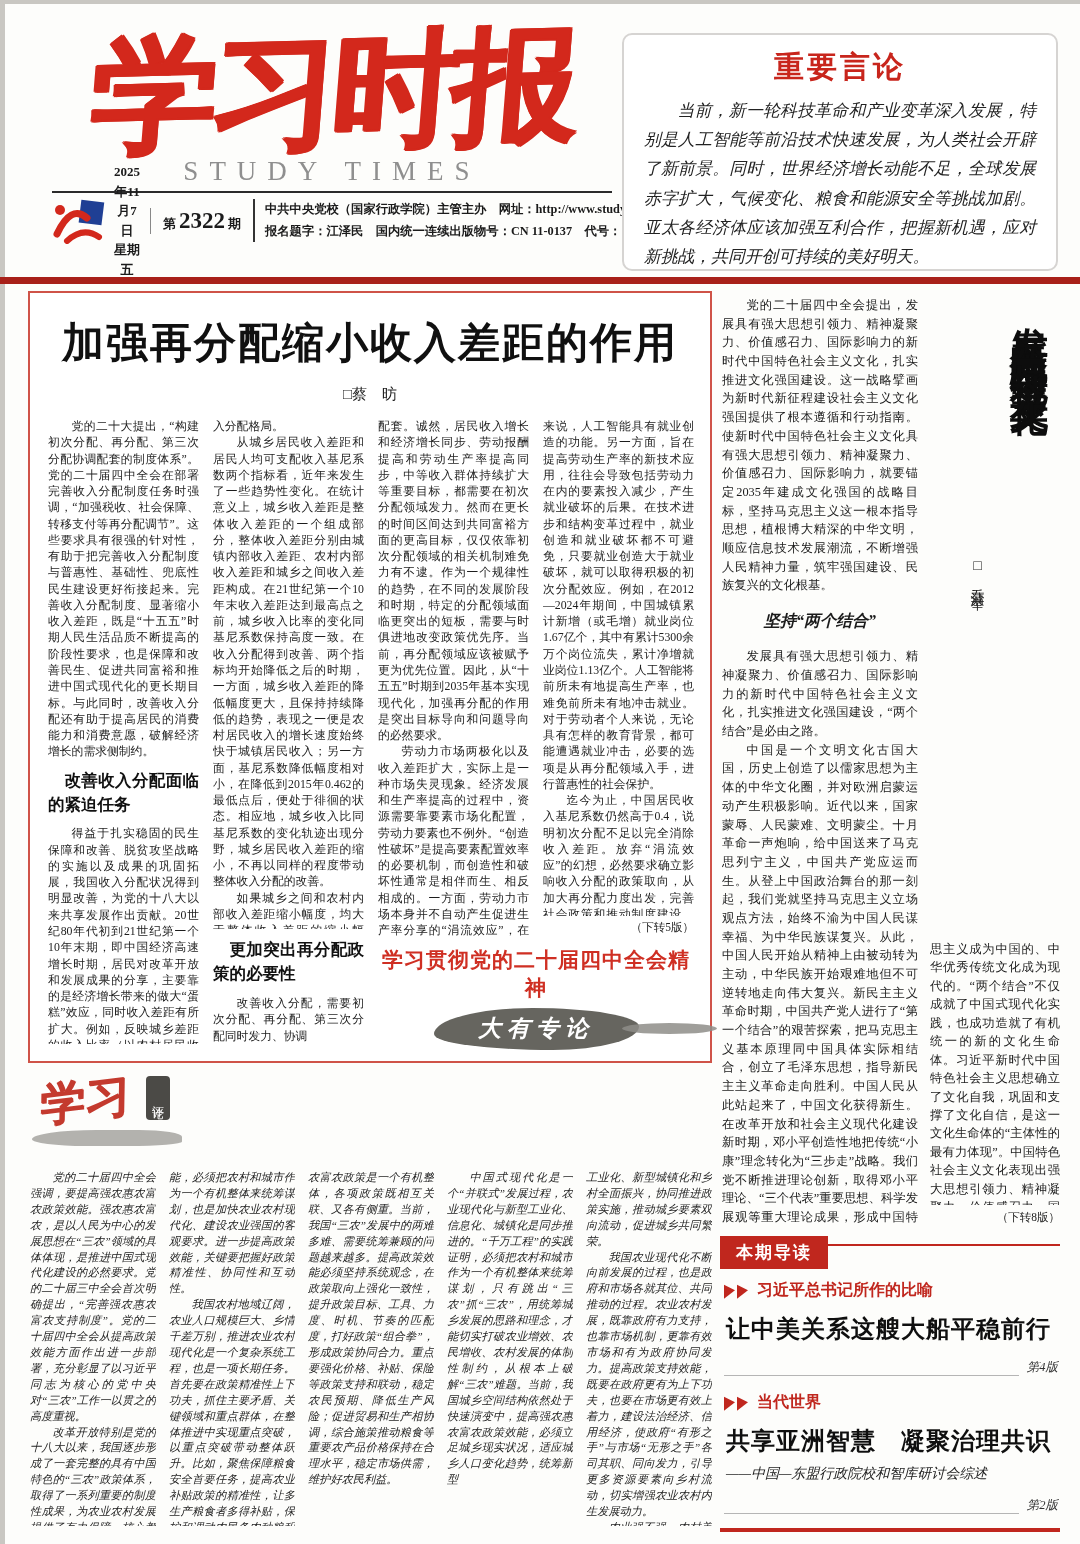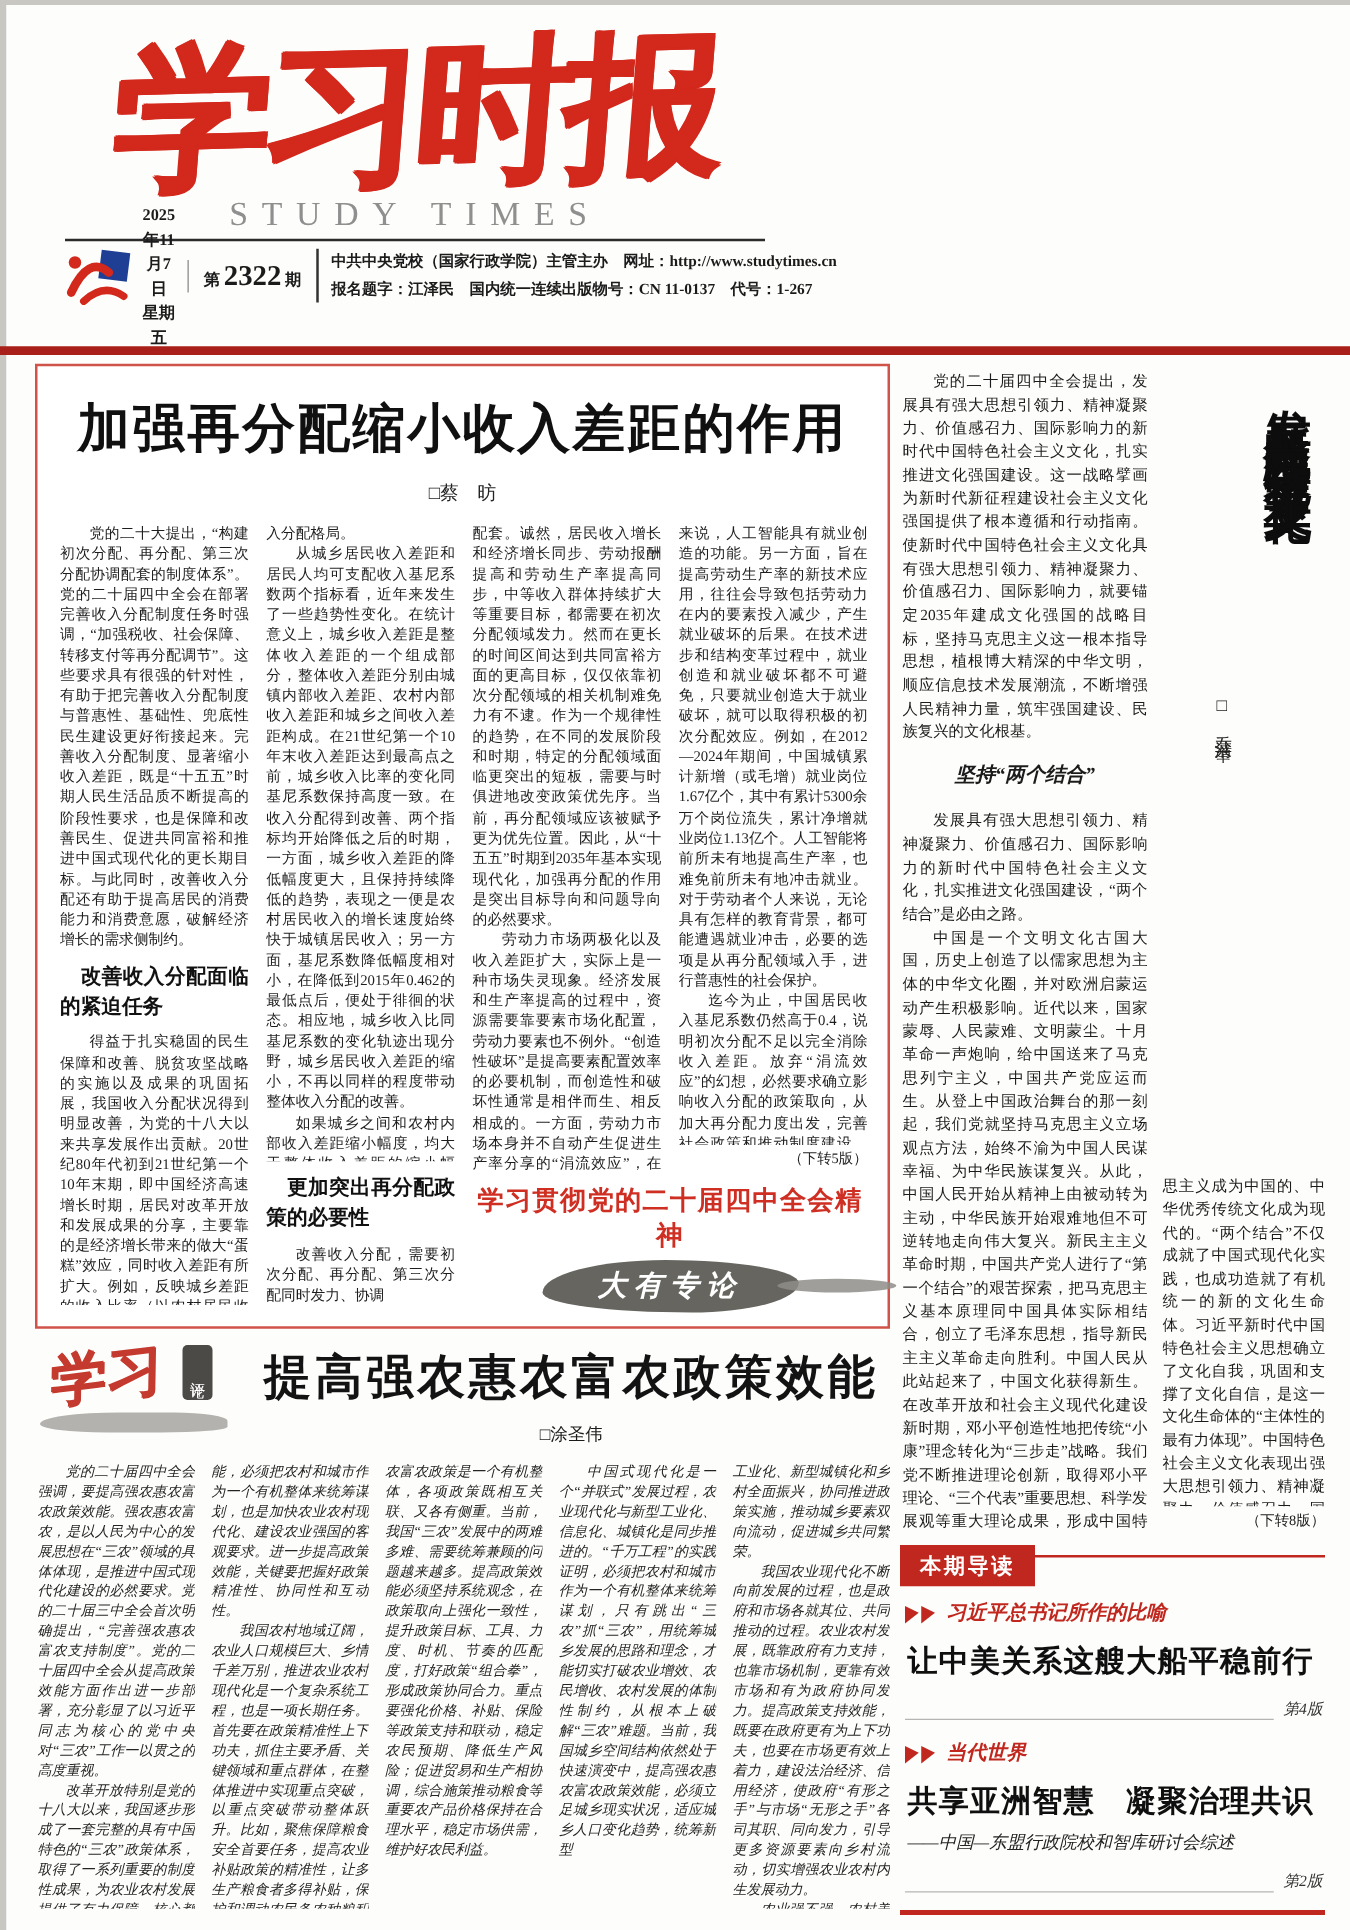--- a/index.html
+++ b/index.html
@@ -76,21 +76,21 @@
   .ba-cols{display:flex;gap:13px;margin-top:14px;height:356px;justify-content:center;}
   .bcol{width:126px;overflow:hidden;font-size:11.2px;line-height:1.42;font-style:italic;
         text-align:justify;color:#242424;}
   .bcol p{margin:0;text-indent:2em;}
   
   .guide{position:absolute;left:720px;top:1236px;width:340px;height:296px;}
   .g-tab{position:absolute;left:0;top:0;background:#c0271e;color:#fff;font-size:17px;font-weight:700;
          letter-spacing:2px;padding:5px 16px;}
   .g-line{position:absolute;left:108px;top:8px;right:0;height:2px;background:#c0271e;}
   .g-items{position:absolute;left:4px;right:2px;top:44px;}
-  .g-kicker{display:flex;align-items:center;gap:9px;color:#c0271e;font-size:16px;font-style:italic;font-weight:600;}
+  .g-kicker{display:flex;align-items:center;gap:9px;color:#c0271e;font-size:16px;font-weight:600;}
   .chevs{display:inline-flex;gap:2px;}
   .chev{width:0;height:0;border-style:solid;border-width:7px 0 7px 11px;
         border-color:transparent transparent transparent #c0271e;transform:skewY(-8deg);}
   .g-headline{font-size:24px;font-weight:900;letter-spacing:1px;color:#0f0f0f;margin:12px 0 0 2px;}
   .g-rule{display:flex;align-items:flex-end;gap:8px;margin-top:14px;}
   .g-rule .ln{flex:1;border-bottom:1px solid #b5b5b5;height:1px;}
   .g-page{font-size:12.5px;font-style:italic;color:#333;white-space:nowrap;}
   .g-sub{font-size:14px;font-style:italic;color:#222;margin:8px 0 0 2px;}
   .g-bottom{position:absolute;left:0;right:0;bottom:0;height:4px;background:#c0271e;}
   .g-item2{margin-top:16px;}
@@ -116,20 +116,24 @@
         <div>星期五</div>
       </div>
       <div class="dl-issue"><span>第</span><span class="no">2322</span><span>期</span></div>
       <div class="dl-pub">
         <div>中共中央党校（国家行政学院）主管主办　网址：http://www.studytimes.cn</div>
         <div>报名题字：江泽民　国内统一连续出版物号：CN 11-0137　代号：1-267</div>
       </div>
     </div>
   </div>
 
+  <div class="quote-box">
+    <div class="qb-title">重要言论</div>
+    <div class="qb-body">当前，新一轮科技革命和产业变革深入发展，特别是人工智能等前沿技术快速发展，为人类社会开辟了新前景。同时，世界经济增长动能不足，全球发展赤字扩大，气候变化、粮食和能源安全等挑战加剧。亚太各经济体应该加强互利合作，把握新机遇，应对新挑战，共同开创可持续的美好明天。</div>
+  </div>
 
   <div class="top-bar"></div>
 
   <div class="main-box">
     <div class="ma-headline">加强再分配缩小收入差距的作用</div>
     <div class="ma-byline">□蔡　昉</div>
     <div class="ma-cols">
       <div class="col">
         <div class="fill">
           <p>党的二十大提出，“构建初次分配、再分配、第三次分配协调配套的制度体系”。党的二十届四中全会在部署完善收入分配制度任务时强调，“加强税收、社会保障、转移支付等再分配调节”。这些要求具有很强的针对性，有助于把完善收入分配制度与普惠性、基础性、兜底性民生建设更好衔接起来。完善收入分配制度、显著缩小收入差距，既是“十五五”时期人民生活品质不断提高的阶段性要求，也是保障和改善民生、促进共同富裕和推进中国式现代化的更长期目标。与此同时，改善收入分配还有助于提高居民的消费能力和消费意愿，破解经济增长的需求侧制约。</p>
@@ -196,24 +200,20 @@
     </div>
   </div>
 
   <div class="bottom-art">
     <div class="ba-header">
       <div class="ba-logo">
         <div class="swoosh"></div>
         <div class="zi">学习</div>
         <div class="seal">评论</div>
       </div>
-      <div class="ba-main">
-        <div class="ba-headline">提高强农惠农富农政策效能</div>
-        <div class="ba-byline">□涂圣伟</div>
-      </div>
     </div>
     <div class="ba-cols">
       <div class="bcol">
         <p>党的二十届四中全会强调，要提高强农惠农富农政策效能。强农惠农富农，是以人民为中心的发展思想在“三农”领域的具体体现，是推进中国式现代化建设的必然要求。党的二十届三中全会首次明确提出，“完善强农惠农富农支持制度”。党的二十届四中全会从提高政策效能方面作出进一步部署，充分彰显了以习近平同志为核心的党中央对“三农”工作一以贯之的高度重视。</p>
         <p>改革开放特别是党的十八大以来，我国逐步形成了一套完整的具有中国特色的“三农”政策体系，取得了一系列重要的制度性成果，为农业农村发展提供了有力保障，核心都是为了强农惠农富农。从实践看，我国农业之所以长期稳定、持续发展，农村之所以井然有序、发展更有活力，农民务农种粮之所以有钱挣、多得利，无不得益于强农惠农富农政策支持。当前，我国农业农村发展的外部环境和内部条件正在发生深刻变化，完善强农惠农富农支持制度，着力提高政策效</p>
       </div>
       <div class="bcol">
         <p style="text-indent:0">能，必须把农村和城市作为一个有机整体来统筹谋划，也是加快农业农村现代化、建设农业强国的客观要求。进一步提高政策效能，关键要把握好政策精准性、协同性和互动性。</p>
         <p>我国农村地域辽阔，农业人口规模巨大、乡情千差万别，推进农业农村现代化是一个复杂系统工程，也是一项长期任务。首先要在政策精准性上下功夫，抓住主要矛盾、关键领域和重点群体，在整体推进中实现重点突破，以重点突破带动整体跃升。比如，聚焦保障粮食安全首要任务，提高农业补贴政策的精准性，让多生产粮食者多得补贴，保护和调动农民务农种粮积极性。盯住农村低收入人口和欠发达地区，加强精准帮扶，增强内生动力，确保不发生规模性返贫致贫。聚焦解决农民群众急难愁盼问题，着眼补齐乡村建设短板，避免“撒胡椒面”式的建设造成资源浪费。</p>
 

